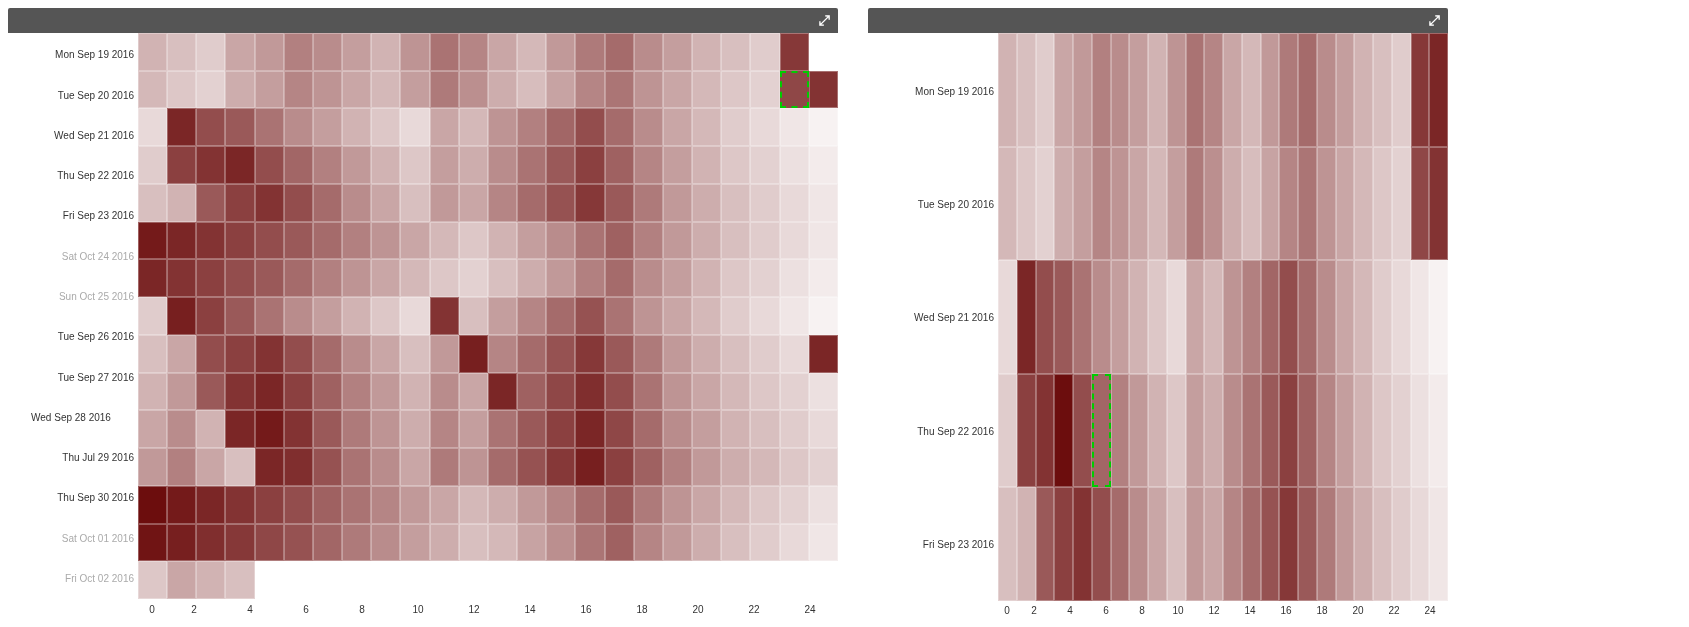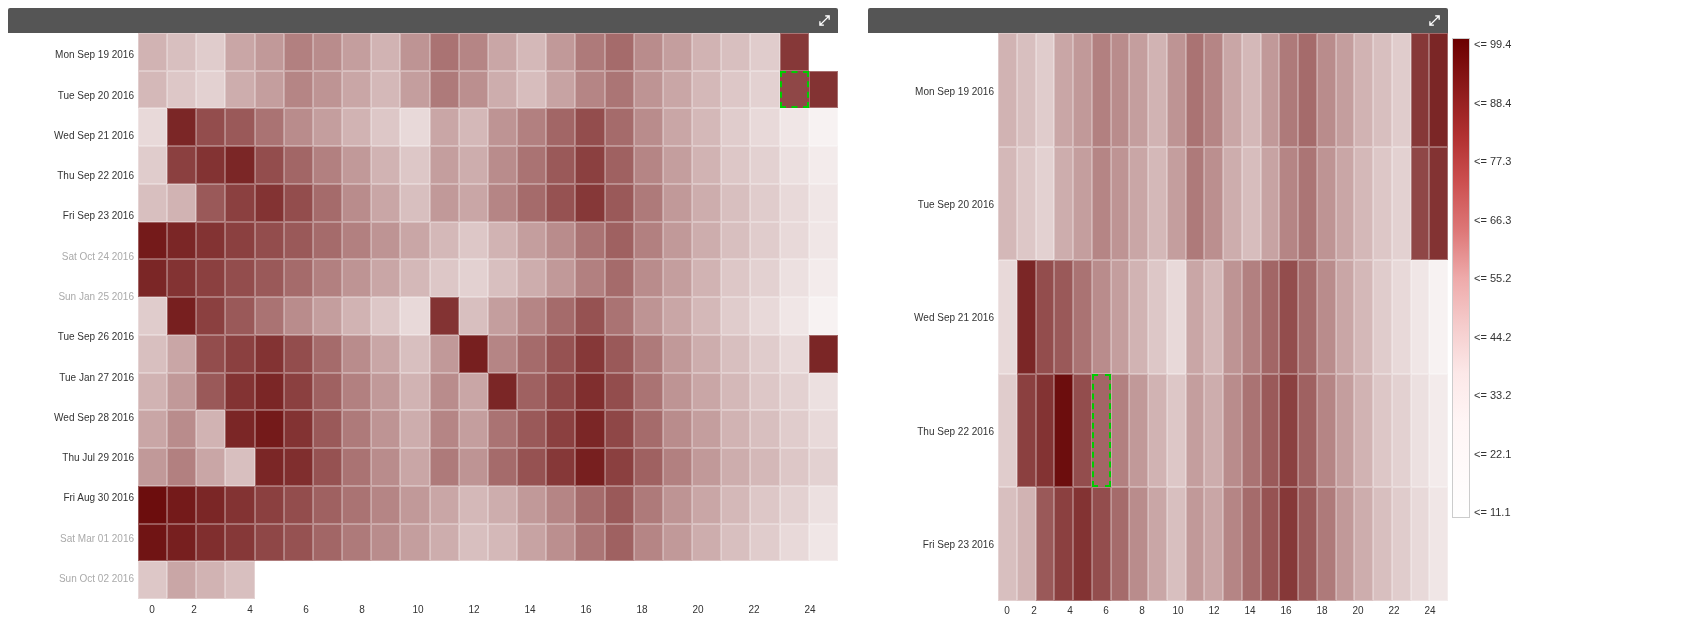--- a/index.html
+++ b/index.html
@@ -139,28 +139,28 @@
       <span class="expand-icon">⤢</span>
     </div>
     <div class="chart-body">
       <div class="y-axis" id="y-axis-1">
           <div style="font-size: 10px; height: 37.7333px; line-height: 37.7333px; display: block;">Mon Sep 19 2016</div>
           <div style="font-size: 10px; height: 37.7333px; line-height: 37.7333px; display: block;">Tue Sep 20 2016</div>
           <div style="font-size: 10px; height: 37.7333px; line-height: 37.7333px; display: block;">Wed Sep 21 2016</div>
           <div style="font-size: 10px; height: 37.7333px; line-height: 37.7333px; display: block;">Thu Sep 22 2016</div>
           <div style="font-size: 10px; height: 37.7333px; line-height: 37.7333px; display: block;">Fri Sep 23 2016</div>
           <div class="weekend" style="font-size: 10px; height: 37.7333px; line-height: 37.7333px; display: block;">Sat Oct 24 2016</div>
-          <div class="weekend" style="font-size: 10px; height: 37.7333px; line-height: 37.7333px; display: block;">Sun Jan 25 2016</div>
+          <div class="weekend" style="font-size: 10px; height: 37.7333px; line-height: 37.7333px; display: block;">Sun Oct 25 2016</div>
           <div style="font-size: 10px; height: 37.7333px; line-height: 37.7333px; display: block;">Tue Sep 26 2016</div>
-          <div style="font-size: 10px; height: 37.7333px; line-height: 37.7333px; display: block;">Tue Jan 27 2016</div>
-          <div style="font-size: 10px; height: 37.7333px; line-height: 37.7333px; display: block;">Wed Sep 28 2016</div>
+          <div style="font-size: 10px; height: 37.7333px; line-height: 37.7333px; display: block;">Tue Sep 27 2016</div>
+          <div style="font-size: 10px; height: 37.7333px; line-height: 37.7333px; display: block; text-align: center;">Wed Sep 28 2016</div>
           <div style="font-size: 10px; height: 37.7333px; line-height: 37.7333px; display: block;">Thu Jul 29 2016</div>
-          <div style="font-size: 10px; height: 37.7333px; line-height: 37.7333px; display: block;">Fri Aug 30 2016</div>
-          <div class="weekend" style="font-size: 10px; height: 37.7333px; line-height: 37.7333px; display: block;">Sat Mar 01 2016</div>
-          <div class="weekend" style="font-size: 10px; height: 37.7333px; line-height: 37.7333px; display: block;">Sun Oct 02 2016</div>
+          <div style="font-size: 10px; height: 37.7333px; line-height: 37.7333px; display: block;">Thu Sep 30 2016</div>
+          <div class="weekend" style="font-size: 10px; height: 37.7333px; line-height: 37.7333px; display: block;">Sat Oct 01 2016</div>
+          <div class="weekend" style="font-size: 10px; height: 37.7333px; line-height: 37.7333px; display: block;">Fri Oct 02 2016</div>
         </div>
       <div class="heatmap-area">
         <div class="heatmap-grid" id="heatmap-1" style="grid-template-columns: repeat(24,1fr); grid-template-rows: repeat(15,1fr);">
             <div class="heatmap-cell" style="background-color: rgb(209, 179, 179);"></div>
             <div class="heatmap-cell" style="background-color: rgb(216, 191, 191);"></div>
             <div class="heatmap-cell" style="background-color: rgb(224, 204, 204);"></div>
             <div class="heatmap-cell" style="background-color: rgb(201, 166, 166);"></div>
             <div class="heatmap-cell" style="background-color: rgb(193, 153, 153);"></div>
             <div class="heatmap-cell" style="background-color: rgb(178, 128, 128);"></div>
             <div class="heatmap-cell" style="background-color: rgb(185, 140, 140);"></div>
@@ -685,28 +685,14 @@
             <span class="x-axis-label" style="flex: 2 1 0%;">16</span>
             <span class="x-axis-label" style="flex: 2 1 0%;">18</span>
             <span class="x-axis-label" style="flex: 2 1 0%;">20</span>
             <span class="x-axis-label" style="flex: 2 1 0%;">22</span>
             <span class="x-axis-label" style="flex: 2 1 0%;">24</span>
           </div>
       </div>
     </div>
   </div>
 
-  <div class="legend-side">
-    <div class="legend-gradient"></div>
-    <div class="legend-labels" id="legend-labels">
-        <div class="legend-item">&lt;= 99.4</div>
-        <div class="legend-item">&lt;= 88.4</div>
-        <div class="legend-item">&lt;= 77.3</div>
-        <div class="legend-item">&lt;= 66.3</div>
-        <div class="legend-item">&lt;= 55.2</div>
-        <div class="legend-item">&lt;= 44.2</div>
-        <div class="legend-item">&lt;= 33.2</div>
-        <div class="legend-item">&lt;= 22.1</div>
-        <div class="legend-item">&lt;= 11.1</div>
-      </div>
-  </div>
 
 </div>
 
 </body></html>

